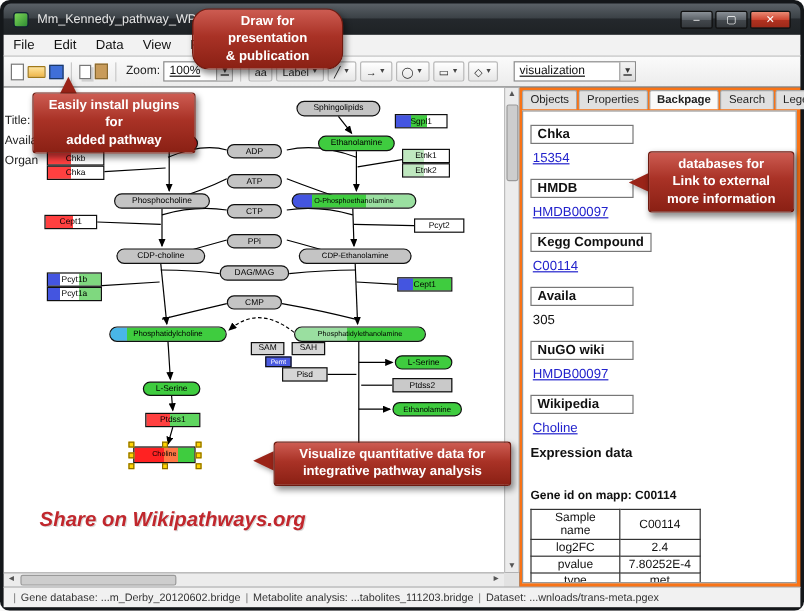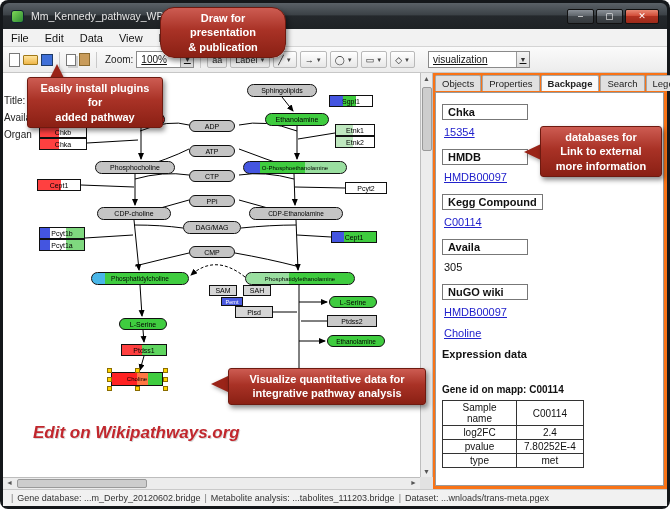--- a/index.html
+++ b/index.html
@@ -238,21 +238,21 @@
     <div id="selection-handles">
         <div class="handle" style="left: 104px; top: 295px; background: rgb(255, 212, 0);"></div>
         <div class="handle" style="left: 132px; top: 295px; background: rgb(255, 212, 0);"></div>
         <div class="handle" style="left: 160px; top: 295px; background: rgb(255, 212, 0);"></div>
         <div class="handle" style="left: 104px; top: 304px; background: rgb(255, 212, 0);"></div>
         <div class="handle" style="left: 160px; top: 304px; background: rgb(255, 212, 0);"></div>
         <div class="handle" style="left: 104px; top: 313px; background: rgb(255, 212, 0);"></div>
         <div class="handle" style="left: 132px; top: 313px; background: rgb(255, 212, 0);"></div>
         <div class="handle" style="left: 160px; top: 313px; background: rgb(255, 212, 0);"></div>
       </div>
-    <div class="share-text">Edit on Wikipathways.org</div>
+    <div class="share-text">Share on Wikipathways.org</div>
   </div>
 
   <div class="vscroll">
     <div class="sarrow" style="top:2px;">▲</div>
     <div class="vthumb"></div>
     <div class="sarrow" style="bottom:2px;">▼</div>
   </div>
   <div class="hscroll">
     <span class="harrow" style="left:3px;">◄</span>
     <div class="hthumb"></div>
@@ -268,21 +268,21 @@
         <div class="tab">Search</div>
         <div class="tab">Legend</div>
       </div>
     <div class="rcontent">
       <div id="backpage-sections">
           <div class="bp-sec"><div class="bp-head">Chka</div><div class="bp-val bp-link">15354</div></div>
           <div class="bp-sec"><div class="bp-head">HMDB</div><div class="bp-val bp-link">HMDB00097</div></div>
           <div class="bp-sec"><div class="bp-head">Kegg Compound</div><div class="bp-val bp-link">C00114</div></div>
           <div class="bp-sec"><div class="bp-head">Availa</div><div class="bp-val">305</div></div>
           <div class="bp-sec"><div class="bp-head">NuGO wiki</div><div class="bp-val bp-link">HMDB00097</div></div>
-          <div class="bp-sec"><div class="bp-val bp-link">Choline</div></div>
+          <div class="bp-sec"><div class="bp-head">Wikipedia</div><div class="bp-val bp-link">Choline</div></div>
         </div>
       <div class="bp-bold">Expression data</div>
       <div class="bp-geneid">Gene id on mapp: C00114</div>
       <table class="expr">
         <tbody id="expr-rows">
             <tr>
               <td>Sample name</td>
               <td>C00114</td>
             </tr>
             <tr>

